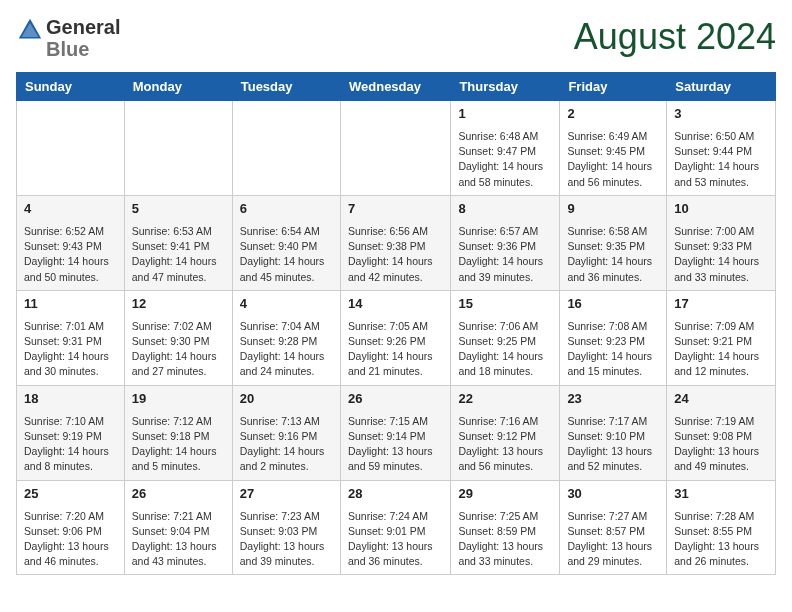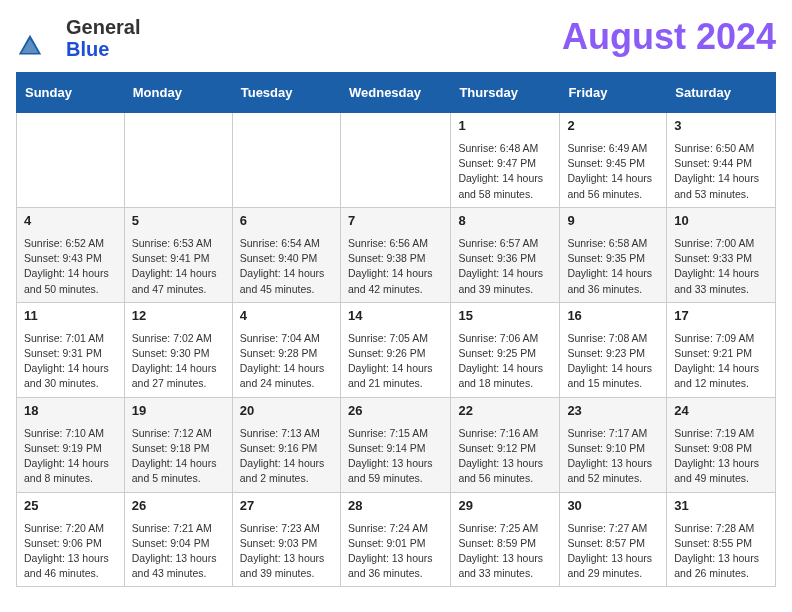--- a/index.html
+++ b/index.html
@@ -11,56 +11,56 @@
       padding: 16px;
     }
     .header {
       display: flex;
       justify-content: space-between;
       align-items: flex-start;
       margin-bottom: 12px;
     }
     .logo {
       display: flex;
-      align-items: flex-end;
-      gap: 22px;
+      align-items: flex-start;
+      gap: 2px;
     }
     .logo-text {
       font-size: 20px;
       font-weight: bold;
       line-height: 1.1;
     }
     .logo-general { color: #333; }
-    .logo-blue { color: #1d4ed8; }
+    .logo-blue { color: #737373; }
     .logo-icon {
       width: 28px;
       height: 28px;
     }
     .title-block {
       text-align: right;
     }
     .month-title {
       font-size: 36px;
-      font-weight: 700;
-      color: #8b5cf6;
+      font-weight: 400;
+      color: #14532d;
     }
     .location {
       font-size: 15px;
       color: #555;
     }
     .calendar {
       width: 100%;
       border-collapse: collapse;
       border: 1px solid #ccc;
     }
     .calendar th {
       background: #1a5fa8;
       color: #fff;
       text-align: left;
-      padding: 12px 8px;
+      padding: 6px 8px;
       font-size: 13px;
       border: 1px solid #1a5fa8;
     }
     .calendar td {
       border: 1px solid #ccc;
       vertical-align: top;
       padding: 5px 7px;
       width: 113px;
       min-height: 80px;
       font-size: 11px;

